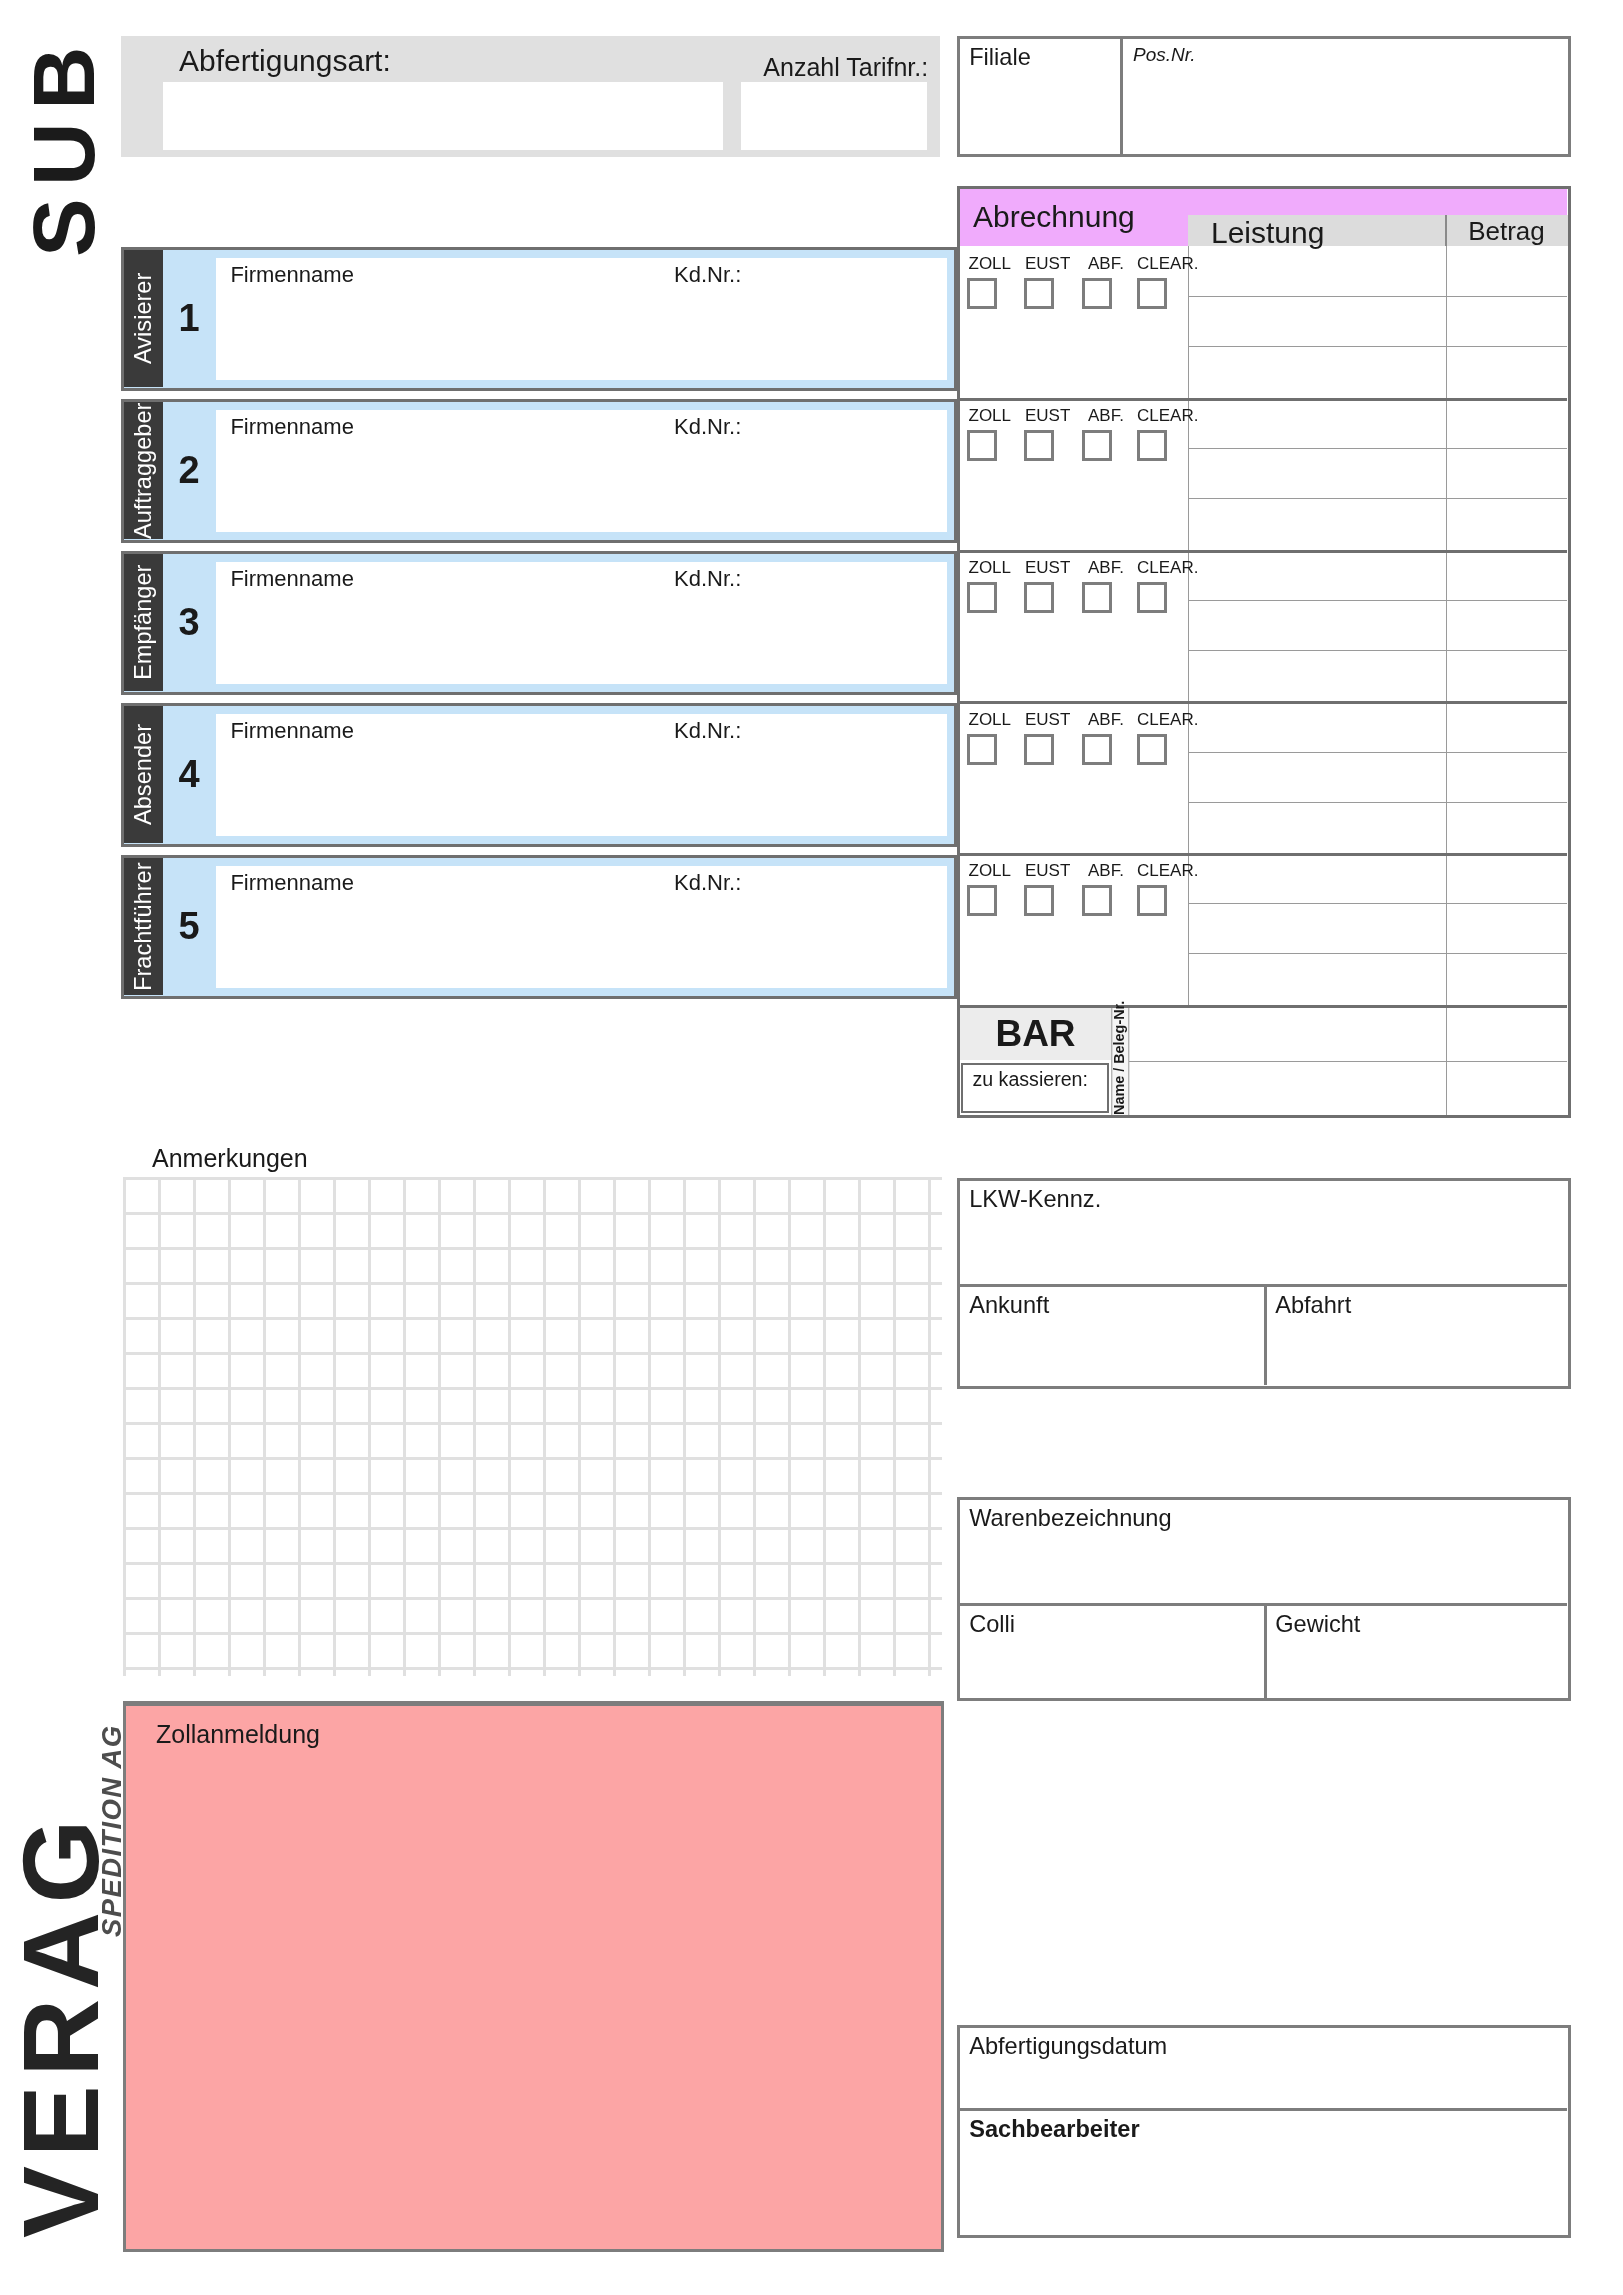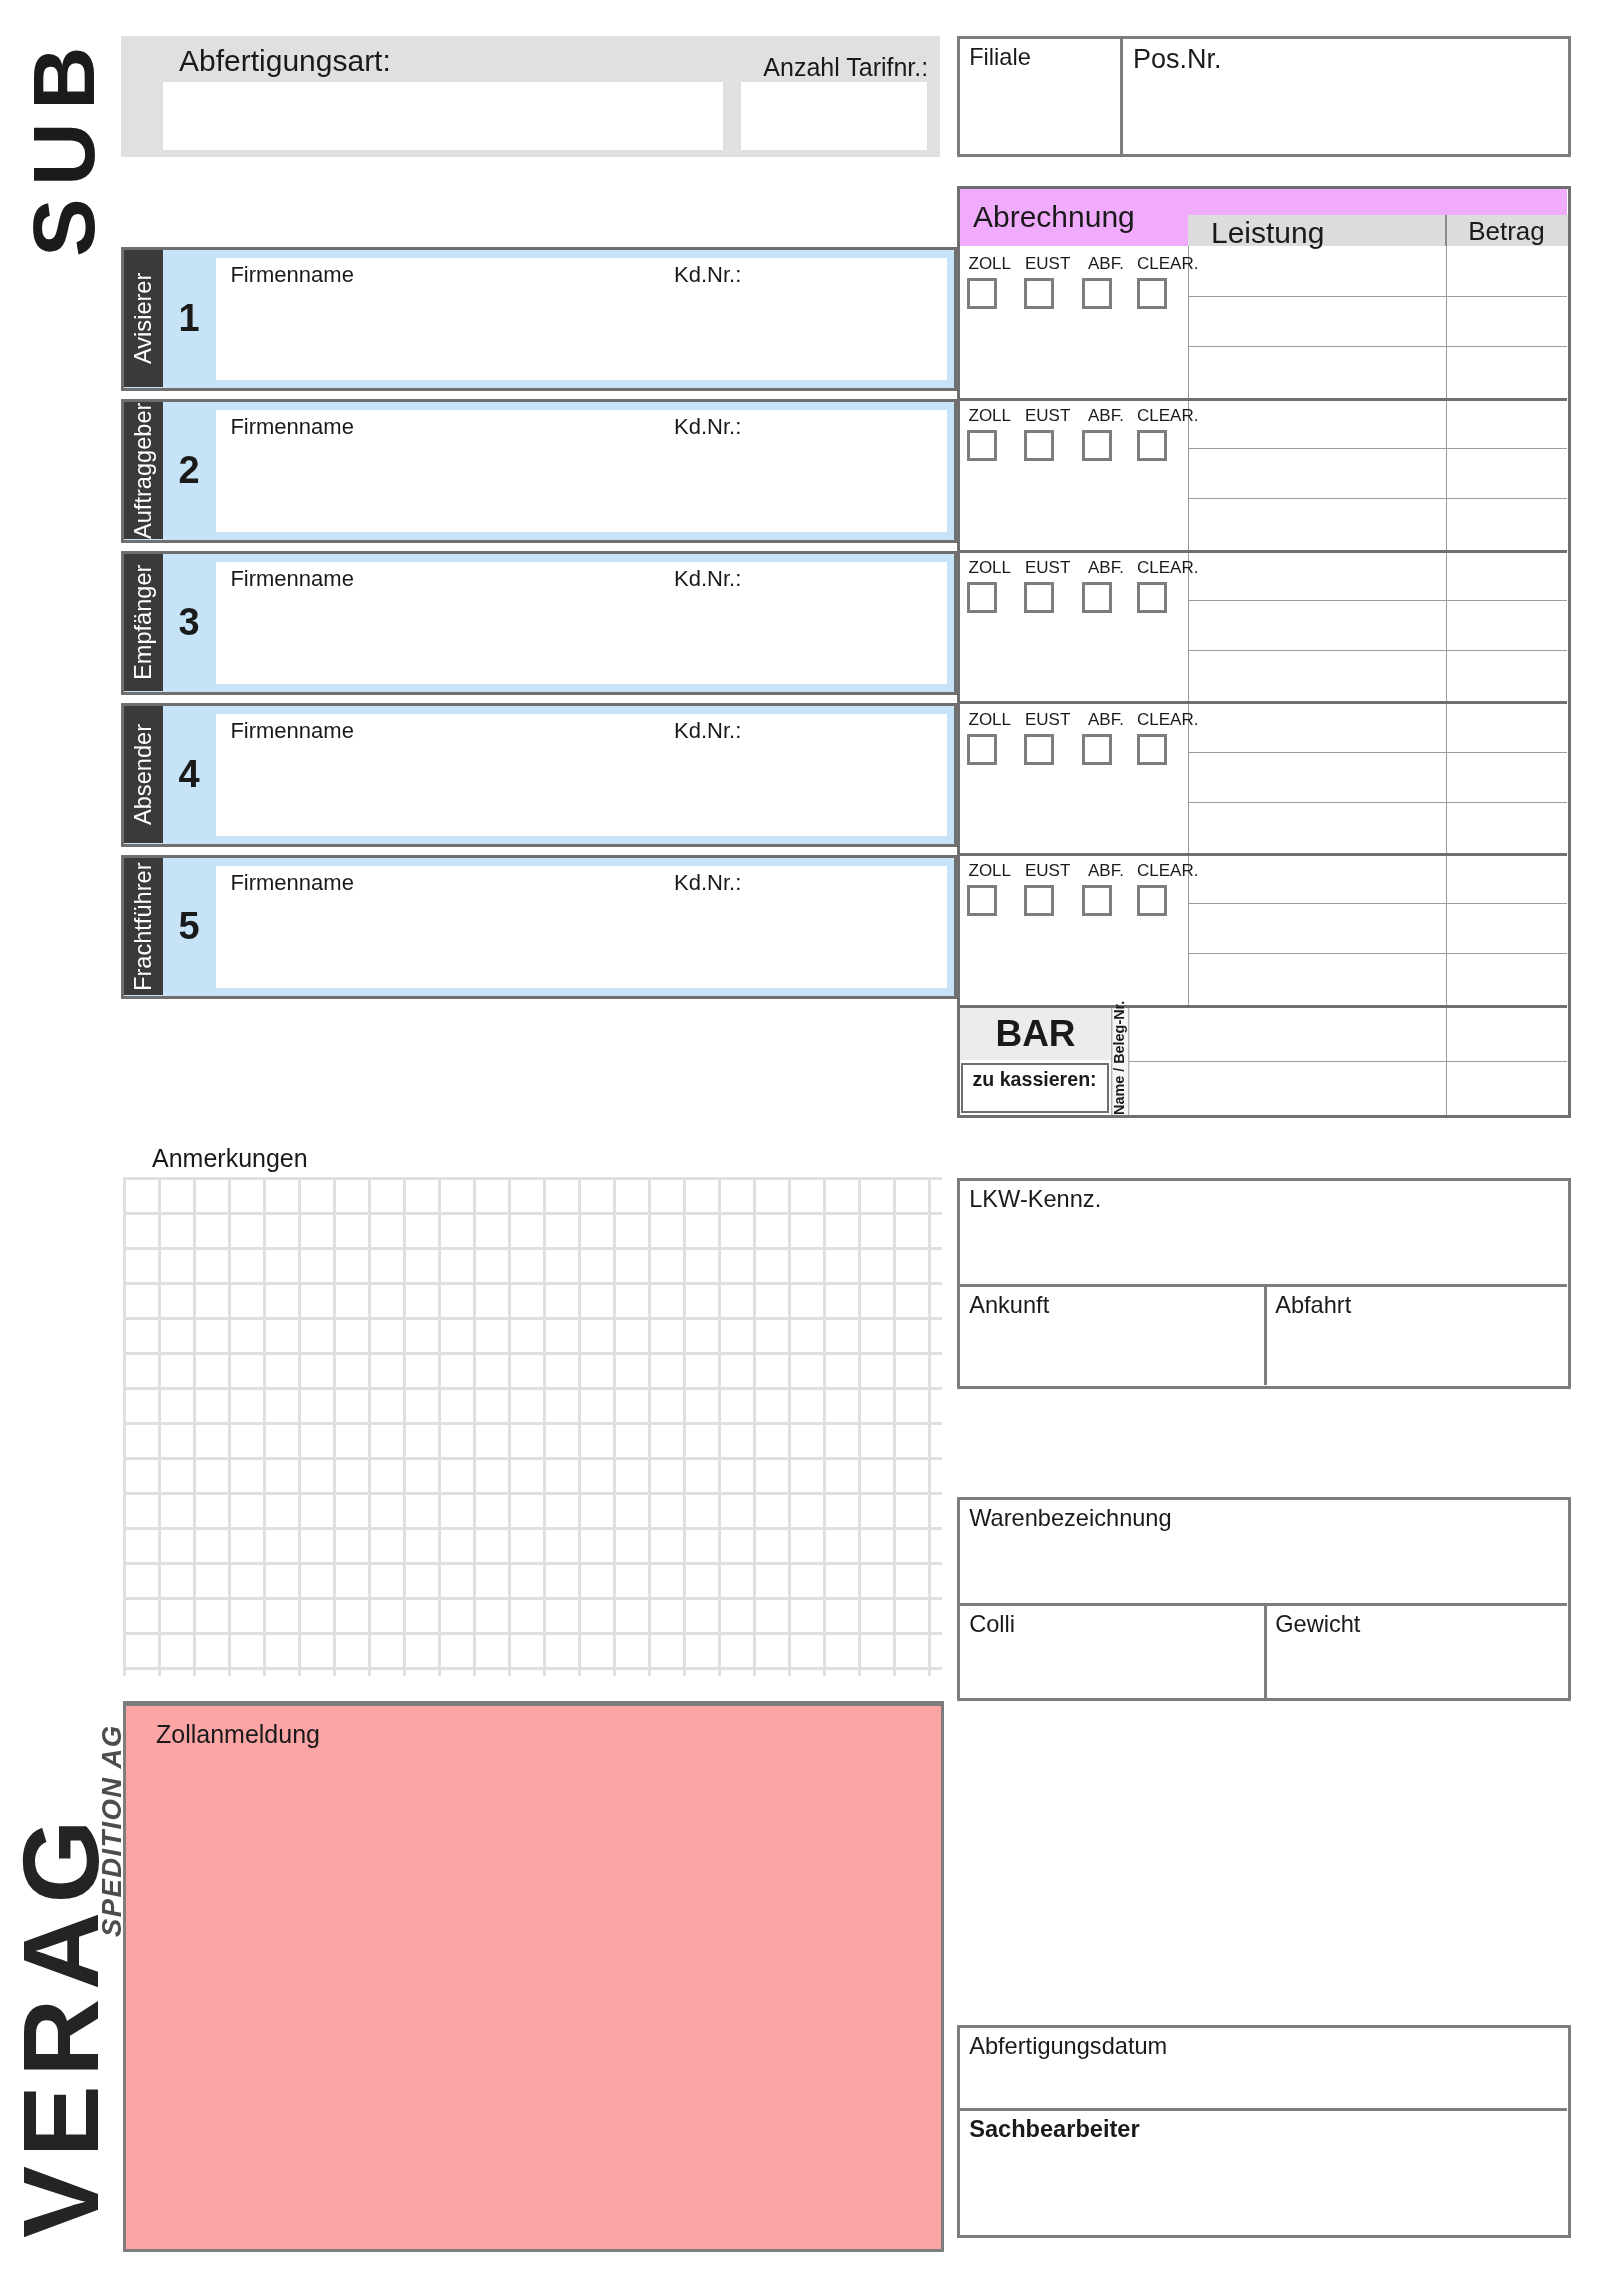--- a/index.html
+++ b/index.html
@@ -19,21 +19,21 @@
   .top-gray { left:121px; top:36px; width:819px; height:121px; background:#e0e0e0; }
   .abfart-label { left:58px; top:7.9px; font-size:30px; }
   .abfart-input { left:42px; top:46px; width:560px; height:68px; background:#fff; }
   .anzahl-label { right:11.8px; top:17px; font-size:25px; }
   .anzahl-input { left:620px; top:46px; width:186px; height:68px; background:#fff; }
 
   
   .filiale-box { left:957px; top:36px; width:614px; height:121px; border:3.3px solid #7d7d7d; background:#fff; }
   .filiale-div { left:160px; top:0; width:2.6px; height:115px; background:#7d7d7d; }
   .filiale-label { left:9.2px; top:5.2px; font-size:23.6px; }
-  .posnr-label  { left:173px; top:5.2px; font-size:27px; }
+  .posnr-label  { left:173px; top:5.2px; font-size:19px;font-style:italic; }
   .filiale-cell { left:0; top:0; width:160px; height:115px; }
   .posnr-cell   { left:163px; top:0; width:444px; height:115px; }
 
   
   .abrechnung { left:957px; top:186px; width:614px; height:932px; border:3.3px solid #6f6f6f; background:#fff; }
   .abr-header { left:0; top:0; width:607px; height:57px; background:#f0abfc; }
   .abr-title  { left:13px; top:10.5px; font-size:30px; }
   .colhdr { left:228px; top:26px; width:380px; height:31px; background:#dcdcdc; }
   .leistung-label { left:23px; top:1.3px; font-size:30px; }
   .betrag-label   { left:258px; top:1.3px; width:121px; text-align:center; font-size:26px; }
@@ -48,21 +48,21 @@
   .lcells { left:228px; width:258px; height:149px;
     background-image:linear-gradient(#9a9a9a,#9a9a9a),linear-gradient(#9a9a9a,#9a9a9a);
     background-size:100% 1.3px; background-position:0 47px,0 97px; background-repeat:no-repeat; }
   .bcells { left:486px; width:121px; height:149px;
     background-image:linear-gradient(#9a9a9a,#9a9a9a),linear-gradient(#9a9a9a,#9a9a9a);
     background-size:100% 1.3px; background-position:0 47px,0 97px; background-repeat:no-repeat; }
   
   .bar-title-cell { left:0; top:819px; width:151px; height:52px; background:#ececec;
     display:flex; align-items:center; justify-content:center; font-size:37px; font-weight:bold; }
   .zu-box { left:1.3px; top:874px; width:148px; height:50px; border:2.6px solid #6f6f6f; background:#fff; }
-  .zu-label { left:9.2px; top:2.6px; font-size:19.6px;font-weight:bold; }
+  .zu-label { left:9.2px; top:2.6px; font-size:19.6px; }
   .name-strip { left:151px; top:819px; width:18.3px; height:107px; background:#f5f5f5;
     border-left:1.3px solid #9a9a9a; border-right:1.3px solid #9a9a9a;
     font-size:14.4px; font-weight:bold; line-height:14.4px; text-align:center; }
   .cells2 { background-image:linear-gradient(#9a9a9a,#9a9a9a); background-size:100% 1.3px;
     background-position:0 53px; background-repeat:no-repeat; }
   .bar-lcells { left:169px; top:819px; width:317px; height:107px; }
   .bar-bcells { left:486px; top:819px; width:121px; height:107px; }
 
   
   .party { position:absolute; left:121px; width:836px; height:144px; border:3.3px solid #6f6f6f; background:#c6e3f8; }

